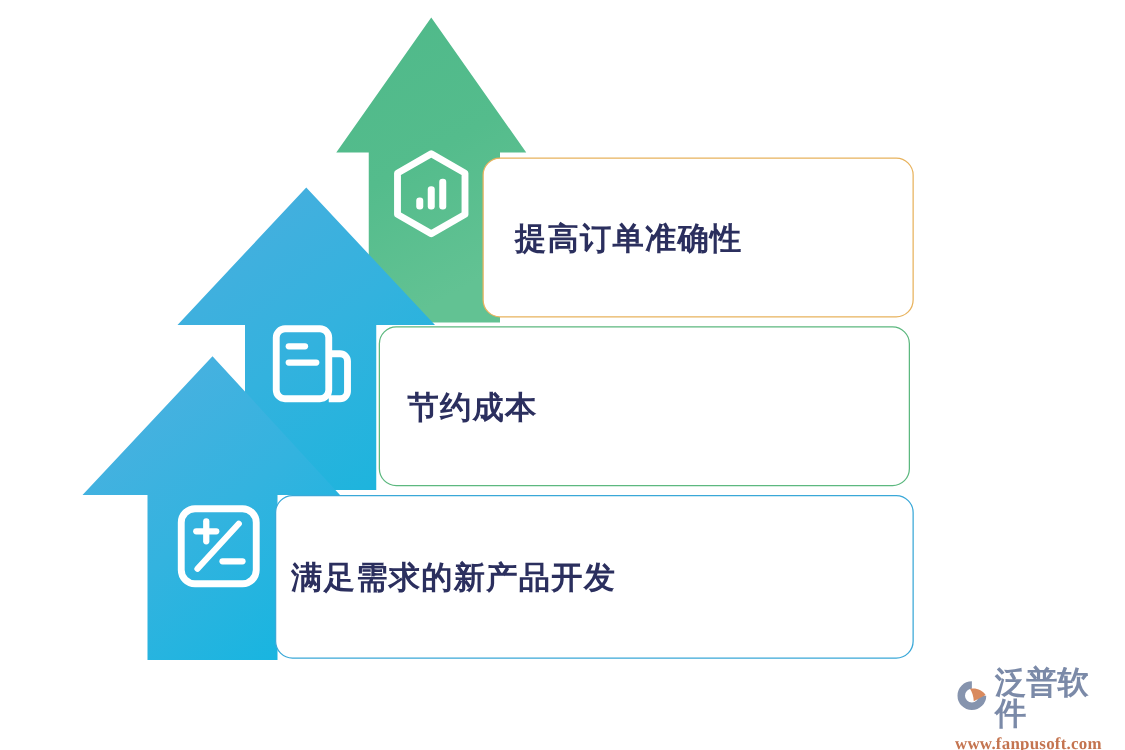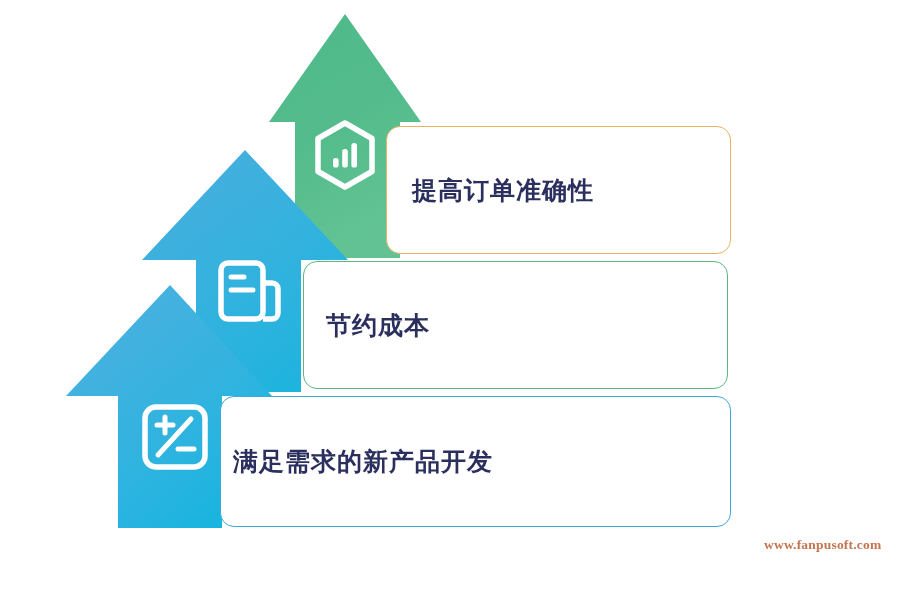--- a/index.html
+++ b/index.html
@@ -178,16 +178,26 @@
     <svg width="78" height="78" viewBox="0 0 78 78">
       <rect x="9" y="9" width="60" height="60" rx="11" fill="none" stroke="#ffffff" stroke-width="5.5"></rect>
       <line x1="21" y1="27" x2="37" y2="27" stroke="#ffffff" stroke-width="5" stroke-linecap="round"></line>
       <line x1="29" y1="19" x2="29" y2="35" stroke="#ffffff" stroke-width="5" stroke-linecap="round"></line>
       <line x1="22" y1="57" x2="55" y2="21" stroke="#ffffff" stroke-width="5" stroke-linecap="round"></line>
       <line x1="42" y1="51" x2="58" y2="51" stroke="#ffffff" stroke-width="5" stroke-linecap="round"></line>
     </svg>
   </div>
 
   <div id="brand-logo">
+    <div class="brand-top">
+      <span>
+        <svg width="29" height="27" viewBox="0 0 29 27">
+          <path d="M14.5 2 A11.5 11.5 0 1 0 14.5 25 A11.5 11.5 0 0 0 26 13.5 L20 13.5
+                   A5.5 5.5 0 1 1 14.5 8 Z" fill="#8694ae"></path>
+          <path d="M13 8 C18 7 23 9 25.5 13 L16 18 C16 14 14.5 10.5 13 8 Z" fill="#d98a5e"></path>
+        </svg>
+      </span>
+      <span class="brand-name">泛普软件</span>
+    </div>
     <span class="brand-url">www.fanpusoft.com</span>
   </div>
 
 </div>
 
 </body></html>

